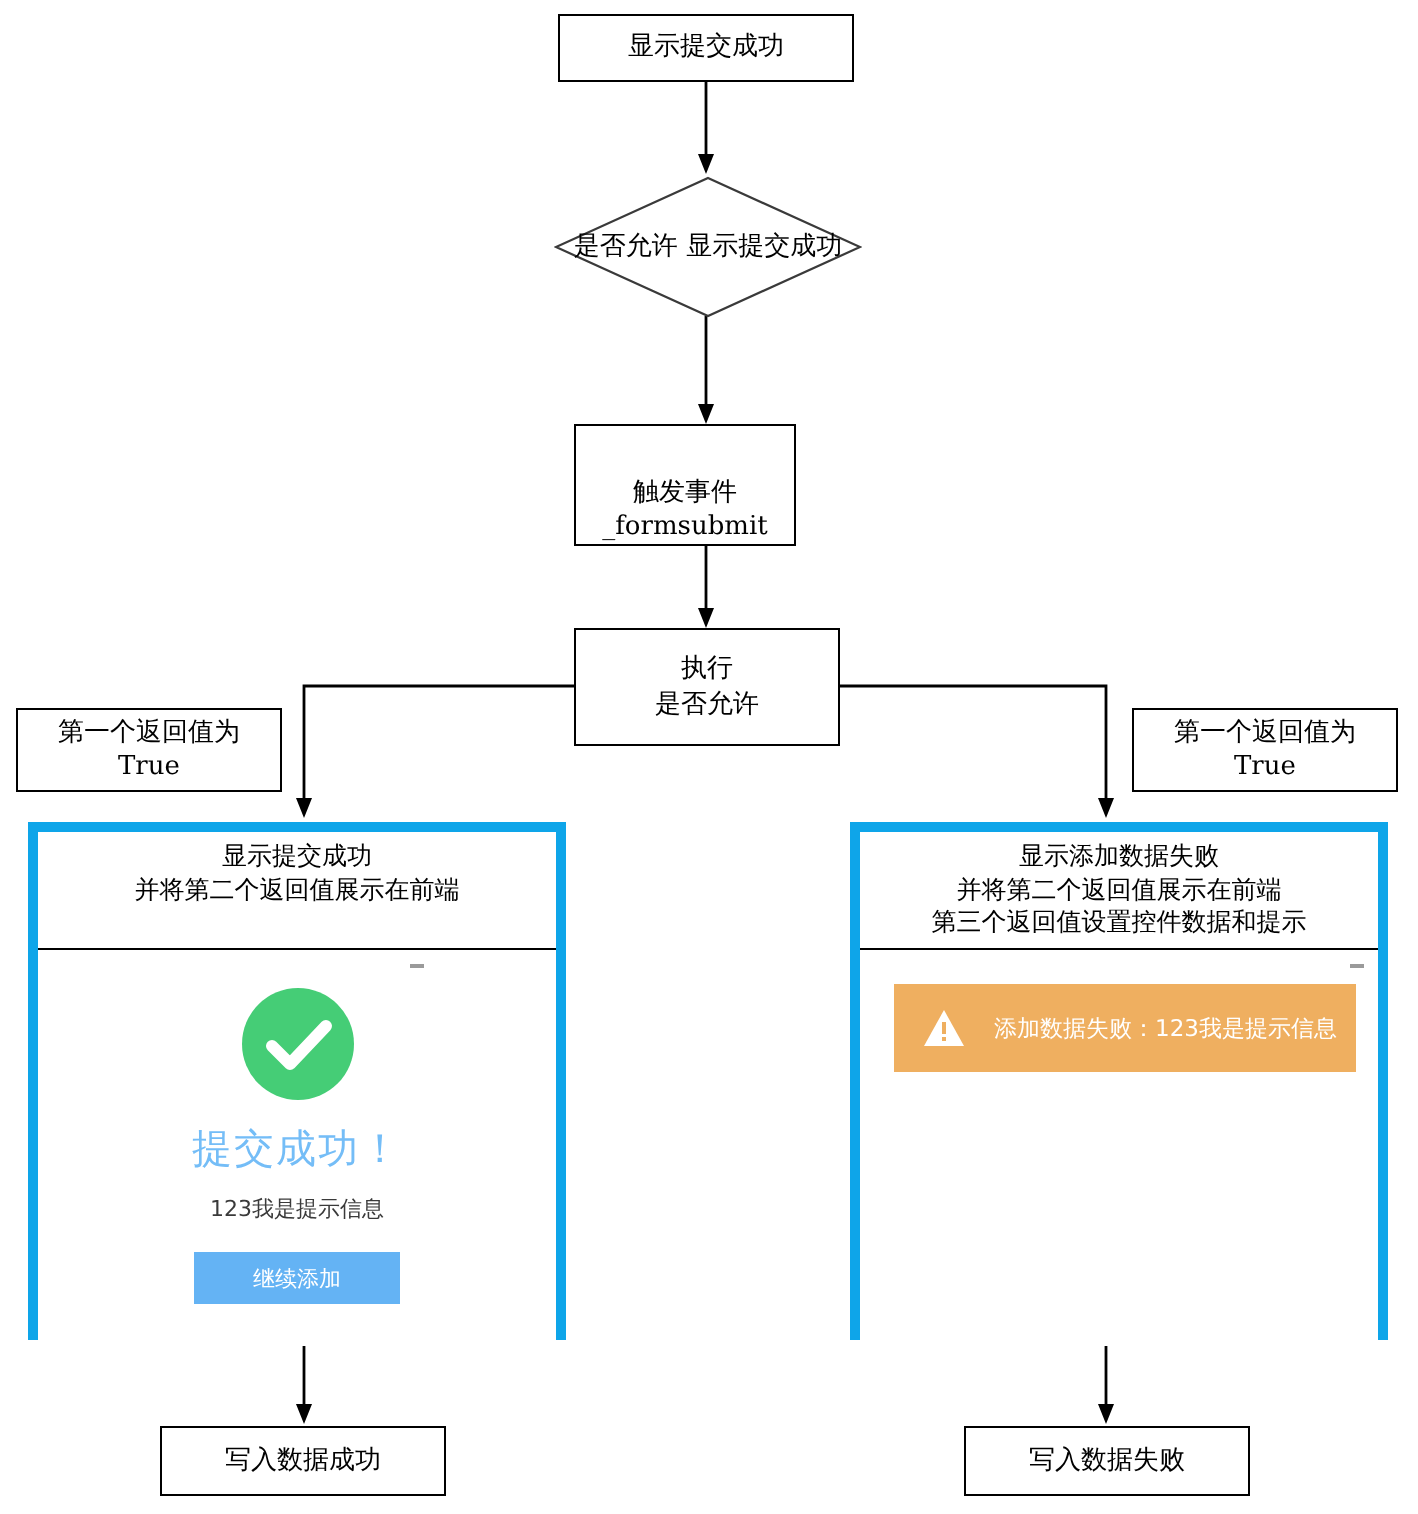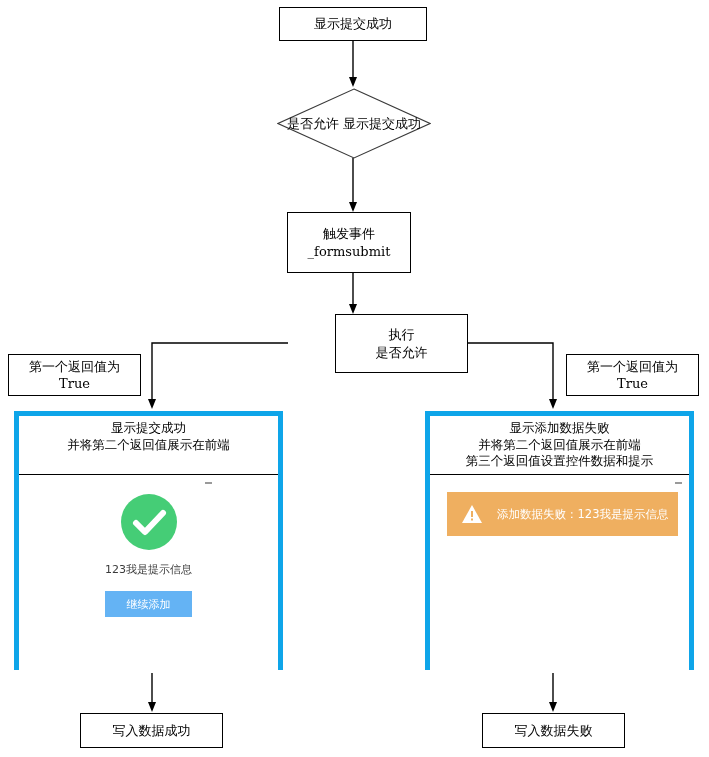--- a/index.html
+++ b/index.html
@@ -102,21 +102,21 @@
     letter-spacing: 1px;
     line-height: 1.1;
   }
   .success-sub {
     margin-top: 12px;
     font-size: 11px;
     color: #3a3a3a;
   }
   .success-btn {
     margin-top: 14px;
-    width: 87px;
+    width: 103px;
     height: 26px;
     background: #64b3f4;
     color: #ffffff;
     font-size: 11px;
     display: flex;
     align-items: center;
     justify-content: center;
     border: none;
     cursor: pointer;
     font-family: "DejaVu Sans", "Liberation Sans", sans-serif;
@@ -182,26 +182,26 @@
   <div class="diamond-wrap" style="left:277px; top:88px; width:154px; height:71px;">
     <svg width="154" height="71" viewBox="0 0 154 71" xmlns="http://www.w3.org/2000/svg">
       <polygon points="77,1 153,35.5 77,70 1,35.5" fill="#ffffff" stroke="#3a3a3a" stroke-width="1.1"></polygon>
     </svg>
     <div class="diamond-label">
       <span class="ln">是否允许</span>
       <span class="ln">显示提交成功</span>
     </div>
   </div>
 
-  <div class="node" style="left:287px; top:212px; width:124px; height:61px;">
+  <div class="node" style="left:287px; top:212px; width:111px; height:61px;justify-content:flex-end;">
     <span class="ln">触发事件</span>
     <span class="ln mono">_formsubmit</span>
   </div>
 
-  <div class="node" style="left:287px; top:314px; width:133px; height:59px;margin-left:48px;">
+  <div class="node" style="left:287px; top:314px; width:133px; height:59px;">
     <span class="ln">执行</span>
     <span class="ln">是否允许</span>
   </div>
 
   <div class="node" style="left:8px; top:354px; width:133px; height:42px;">
     <span class="ln">第一个返回值为</span>
     <span class="ln mono">True</span>
   </div>
 
   <div class="node" style="left:566px; top:354px; width:133px; height:42px;">
@@ -215,20 +215,21 @@
       <span class="ln">并将第二个返回值展示在前端</span>
     </div>
     <div class="panel-body" style="height:198px;">
       <div class="tiny-artifact" style="left:186px; top:7px;"></div>
       <div class="success-mock">
         <div class="check-circle">
           <svg width="56" height="56" viewBox="0 0 56 56" xmlns="http://www.w3.org/2000/svg">
             <path d="M15,29 L24,38 L42,19" stroke="#ffffff" stroke-width="6" fill="none" stroke-linecap="round" stroke-linejoin="round"></path>
           </svg>
         </div>
+        <div class="success-title">提交成功！</div>
         <div class="success-sub">123我是提示信息</div>
         <button class="success-btn">继续添加</button>
       </div>
     </div>
   </div>
 
   <div class="panel" style="left:425px; top:411px; width:269px; height:259px;">
     <div class="panel-head" style="height:59px;">
       <span class="ln">显示添加数据失败</span>
       <span class="ln">并将第二个返回值展示在前端</span>

